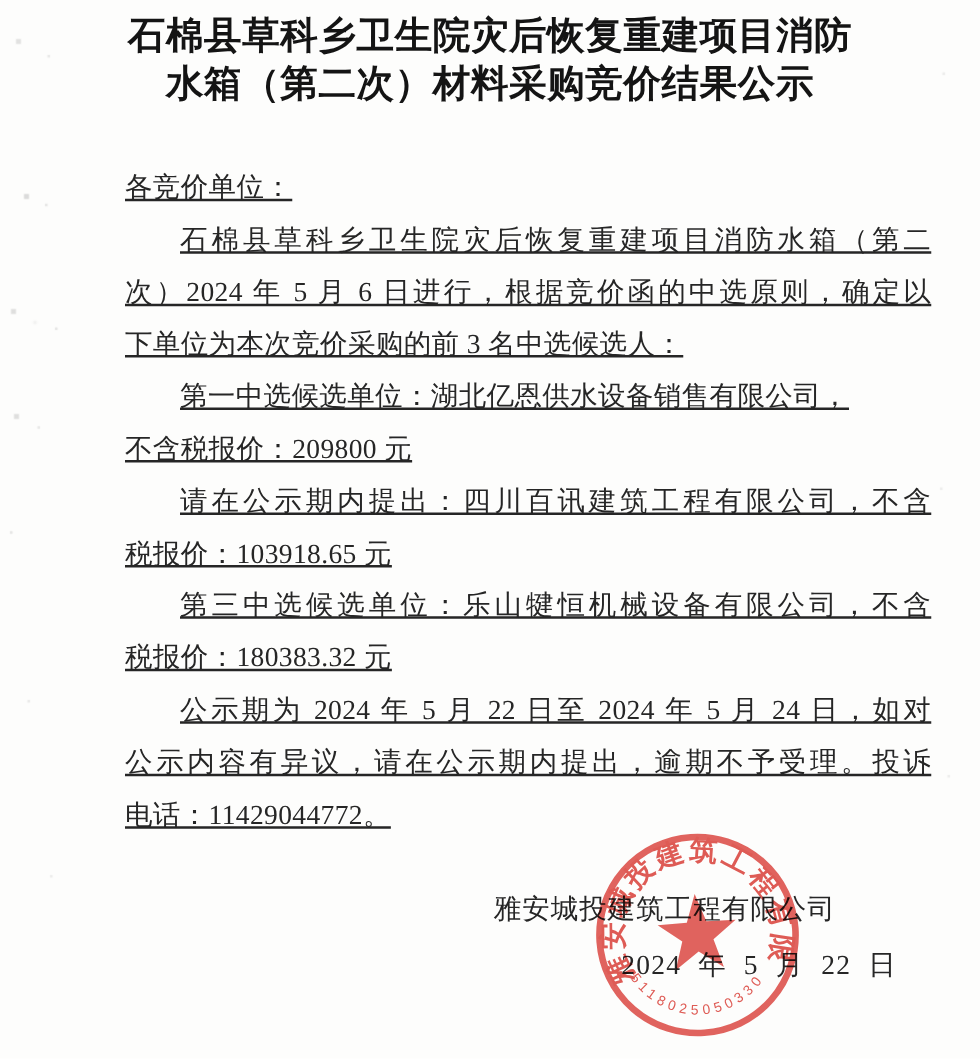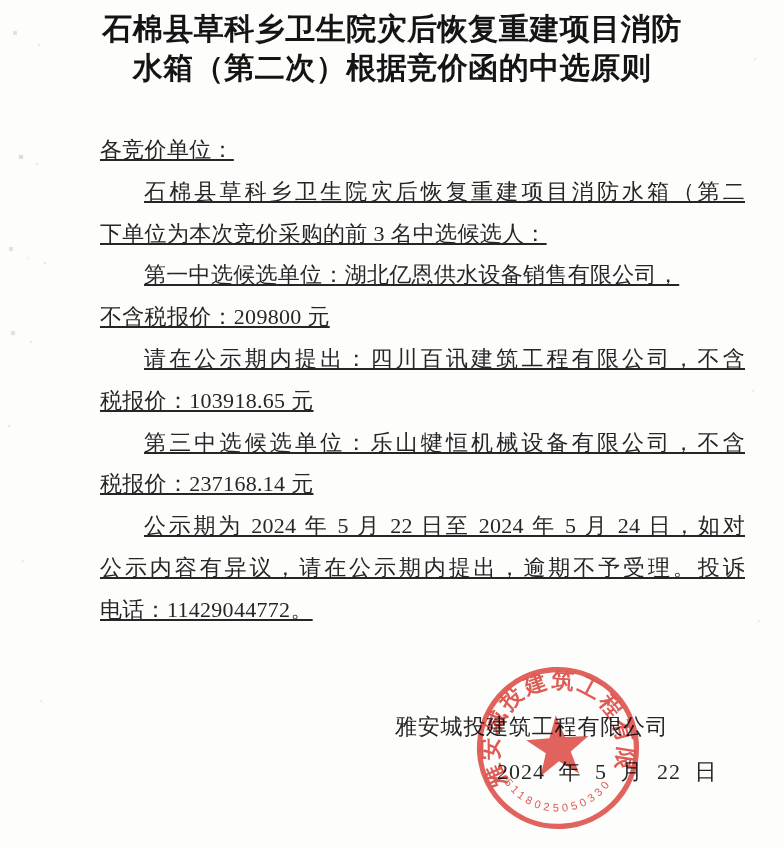--- a/index.html
+++ b/index.html
@@ -109,34 +109,35 @@
 </style>
 </head>
 <body>
 
 <div class="page">
 
   <div class="noise"></div>
 
   <h1 class="title">
     <span class="tline">石棉县草科乡卫生院灾后恢复重建项目消防</span>
-    <span class="tline">水箱（第二次）根据竞价函的中选原则</span>
+    <span class="tline">水箱（第二次）材料采购竞价结果公示</span>
   </h1>
 
   <div class="docbody">
     <div class="line">各竞价单位：</div>
     <div>
         <div class="line indent justify">石棉县草科乡卫生院灾后恢复重建项目消防水箱（第二</div>
+        <div class="line justify">次）2024 年 5 月 6 日进行，根据竞价函的中选原则，确定以</div>
         <div class="line">下单位为本次竞价采购的前 3 名中选候选人：</div>
         <div class="line indent">第一中选候选单位：湖北亿恩供水设备销售有限公司，</div>
         <div class="line">不含税报价：209800 元</div>
         <div class="line indent justify">请在公示期内提出：四川百讯建筑工程有限公司，不含</div>
         <div class="line">税报价：103918.65 元</div>
         <div class="line indent justify">第三中选候选单位：乐山犍恒机械设备有限公司，不含</div>
-        <div class="line">税报价：237168.14 元</div>
+        <div class="line">税报价：180383.32 元</div>
         <div class="line indent justify">公示期为 2024 年 5 月 22 日至 2024 年 5 月 24 日，如对</div>
         <div class="line justify">公示内容有异议，请在公示期内提出，逾期不予受理。投诉</div>
         <div class="line">电话：11429044772。</div>
       </div>
   </div>
 
   <div class="sig-company">雅安城投建筑工程有限公司</div>
   <div class="sig-date">2024 年 5 月 22 日</div>
 
   <div class="seal">

